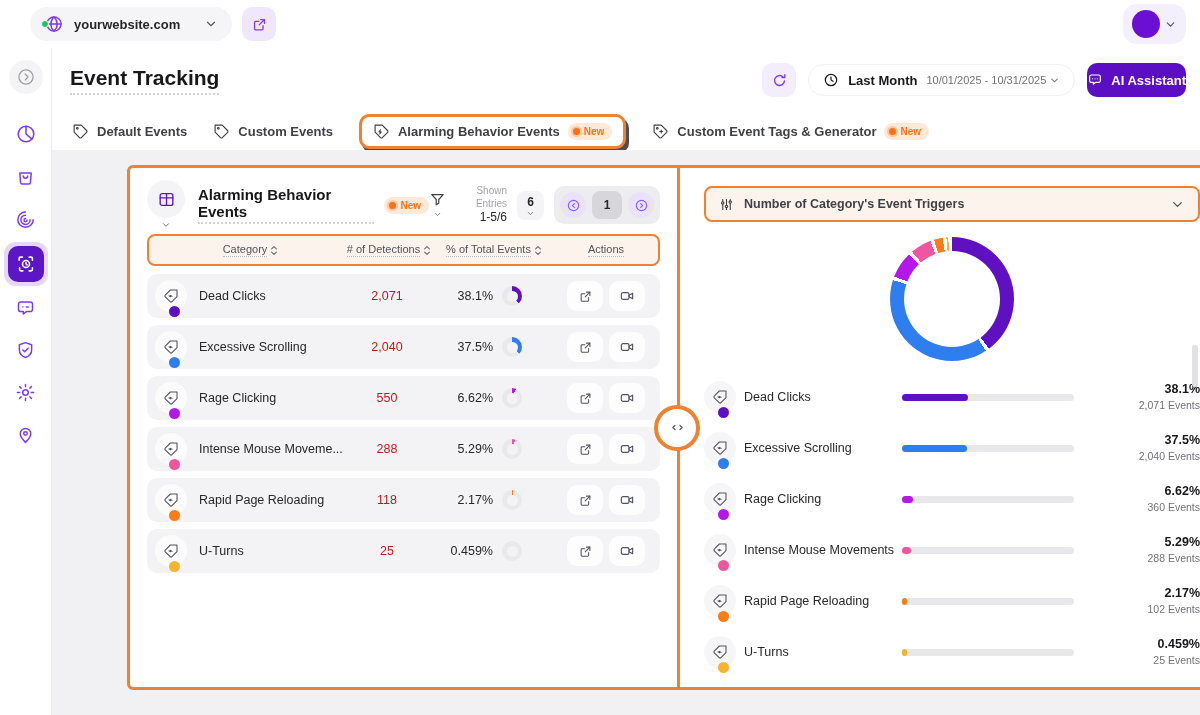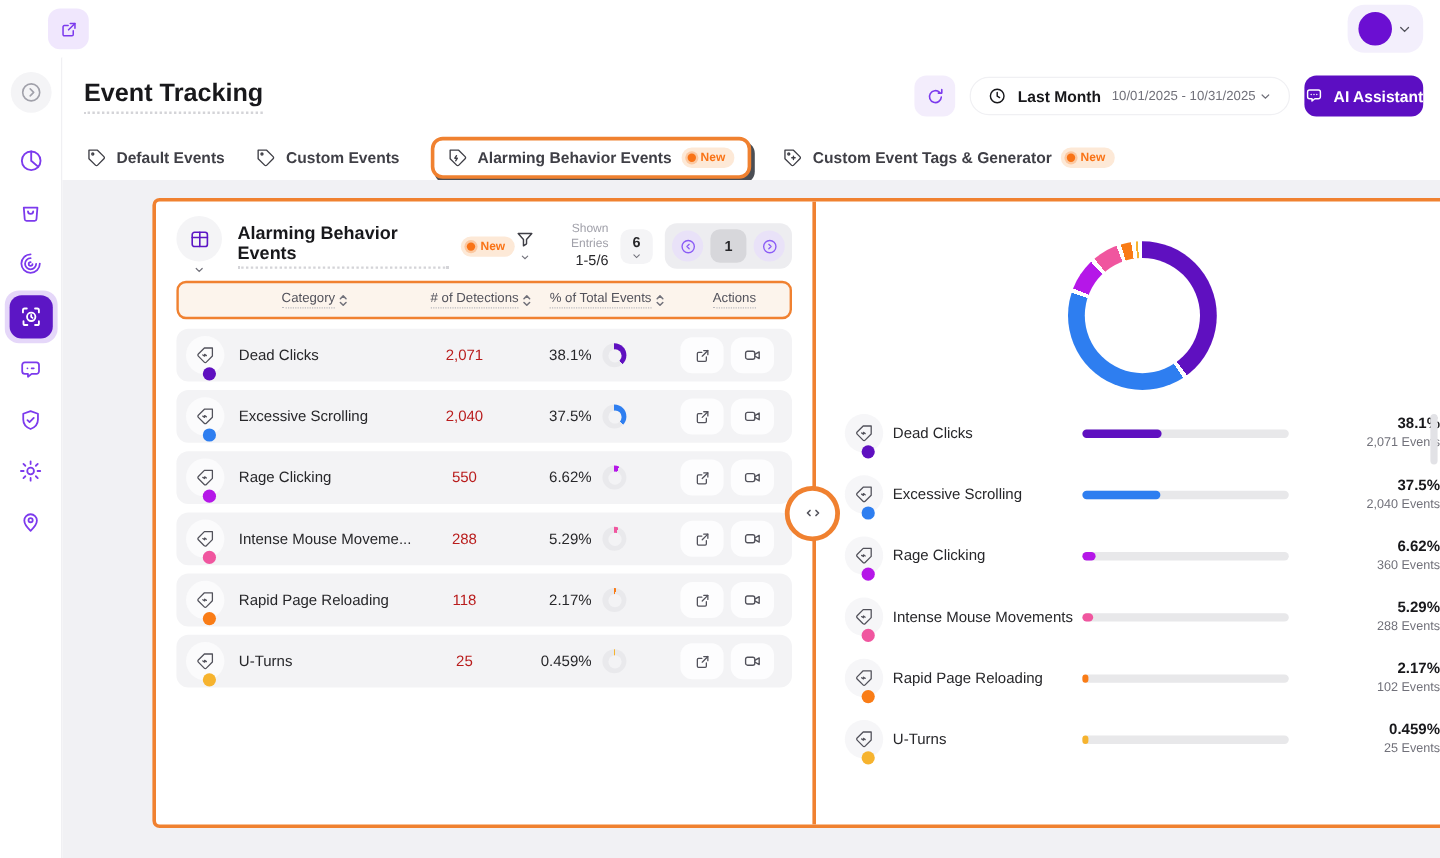--- a/index.html
+++ b/index.html
@@ -69,21 +69,21 @@
   .filter-wrap { color:#3f3f46; }
   .entries { text-align:right; line-height:1.25; }
   .entries-label { font-size:10px; color:#a1a1aa; }
   .entries-value { font-size:12px; color:#27272a; }
   .size-box { display:flex; flex-direction:column; align-items:center; background:#f4f4f6; border-radius:8px; padding:4px 9px 2px; cursor:pointer; }
   .size-num { font-size:12px; font-weight:700; color:#27272a; }
   .pager { display:flex; align-items:center; gap:6px; background:#ededf0; border-radius:10px; padding:5px 6px; }
   .pager-btn { width:26px; height:26px; border-radius:50%; background:#e9e2f8; color:#8b5cf6; display:grid; place-items:center; border:none; cursor:pointer; }
   .pager-page { width:30px; height:28px; border-radius:8px; background:#d7d7db; display:grid; place-items:center; font-size:12px; font-weight:600; color:#27272a; cursor:pointer; }
 
-  .thead { margin-top:6px; height:32px; border:2px solid #f08130; border-radius:8px; background:#fcf4ec; display:grid; grid-template-columns:187px 90px 120px 1fr; align-items:center; font-size:11px; color:#52525b; padding-left:20px; }
+  .thead { margin-top:6px; height:32px; border:2px solid #f08130; border-radius:8px; background:#fcf4ec; display:grid; grid-template-columns:187px 90px 120px 1fr; align-items:center; font-size:11px; color:#52525b; padding-left:8px; }
   .th { justify-self:center; display:flex; align-items:center; gap:3px; cursor:pointer; }
   .th-label { border-bottom:1px dotted #b8b8bd; padding-bottom:1px; }
   .sort-ic { color:#71717a; }
 
   .rows { margin-top:8px; display:flex; flex-direction:column; gap:7px; }
   .trow { height:44px; background:#f3f3f5; border-radius:10px; display:grid; grid-template-columns:44px 143px 90px 120px 1fr; align-items:center; padding-left:8px; }
   .cat-icon { position:relative; width:32px; height:32px; border-radius:50%; background:#fbfbfc; color:#52525b; display:grid; place-items:center; }
   .cat-dot { position:absolute; left:14px; bottom:-5px; width:11px; height:11px; border-radius:50%; }
   .row-name { font-size:12.5px; color:#27272a; white-space:nowrap; overflow:hidden; }
   .row-count { justify-self:center; font-size:12.5px; color:#b91c1c; }
@@ -108,20 +108,37 @@
   .cstats { text-align:right; line-height:1.35; }
   .cpct { font-size:12.5px; font-weight:700; color:#18181b; }
   .cevents { font-size:10.5px; color:#71717a; }
 </style>
 </head>
 <body>
 
 <div id="screen">
 
   <div class="topbar">
+    <div class="site-pill">
+      <span class="globe-wrap">
+        <svg width="20" height="20" viewBox="0 0 24 24" fill="none" stroke="currentColor" stroke-width="1.7" stroke-linecap="round">
+            <circle cx="12" cy="12" r="8.5"></circle>
+            <path d="M3.5 12h17"></path>
+            <path d="M12 3.5c2.5 2.3 3.8 5.2 3.8 8.5s-1.3 6.2-3.8 8.5"></path>
+            <path d="M12 3.5C9.5 5.8 8.2 8.7 8.2 12s1.3 6.2 3.8 8.5"></path>
+          </svg>
+        <span class="green-dot"></span>
+      </span>
+      <span class="site-label">yourwebsite.com</span>
+      <span class="chev">
+          <svg width="14" height="14" viewBox="0 0 24 24" fill="none" stroke="currentColor" stroke-width="2" stroke-linecap="round">
+            <path d="M6 9l6 6 6-6"></path>
+          </svg>
+        </span>
+    </div>
     <button class="ext-btn">
       <span>
           <svg width="17" height="17" viewBox="0 0 24 24" fill="none" stroke="currentColor" stroke-width="1.8" stroke-linecap="round" stroke-linejoin="round">
             <path d="M13.5 5H19v5.5"></path>
             <path d="M19 5l-7.5 7.5"></path>
             <path d="M17 13.5V18a1.5 1.5 0 0 1-1.5 1.5h-9A1.5 1.5 0 0 1 5 18V9a1.5 1.5 0 0 1 1.5-1.5H11"></path>
           </svg>
         </span>
     </button>
     <div class="avatar-wrap">
@@ -621,20 +638,36 @@
           <button class="expand-btn">
               <span>
                 <svg width="17" height="17" viewBox="0 0 24 24" fill="none" stroke="currentColor" stroke-width="1.9" stroke-linecap="round" stroke-linejoin="round">
                   <path d="M8.5 9L5.5 12l3 3"></path>
                   <path d="M15.5 9l3 3-3 3"></path>
                 </svg>
               </span>
             </button>
 
           <div class="panel-right">
+            <div class="rp-dropdown">
+              <span>
+                  <svg width="15" height="15" viewBox="0 0 24 24" fill="none" stroke="currentColor" stroke-width="1.8" stroke-linecap="round">
+                    <path d="M6 4v16M12 4v16M18 4v16"></path>
+                    <circle cx="6" cy="9.5" r="1.9" fill="#fcf4ec"></circle>
+                    <circle cx="12" cy="15" r="1.9" fill="#fcf4ec"></circle>
+                    <circle cx="18" cy="8" r="1.9" fill="#fcf4ec"></circle>
+                  </svg>
+                </span>
+              <span class="rp-title">Number of Category's Event Triggers</span>
+              <span class="chev">
+                  <svg width="15" height="15" viewBox="0 0 24 24" fill="none" stroke="currentColor" stroke-width="2" stroke-linecap="round">
+                    <path d="M6 9l6 6 6-6"></path>
+                  </svg>
+                </span>
+            </div>
             <div class="donut" id="donut" style="background: conic-gradient(rgb(95, 16, 192) 0deg, rgb(95, 16, 192) 143.289deg, rgb(255, 255, 255) 143.289deg, rgb(255, 255, 255) 146.789deg, rgb(46, 126, 240) 146.789deg, rgb(46, 126, 240) 287.821deg, rgb(255, 255, 255) 287.821deg, rgb(255, 255, 255) 291.321deg, rgb(181, 23, 232) 291.321deg, rgb(181, 23, 232) 316.218deg, rgb(255, 255, 255) 316.218deg, rgb(255, 255, 255) 319.718deg, rgb(240, 86, 159) 319.718deg, rgb(240, 86, 159) 339.613deg, rgb(255, 255, 255) 339.613deg, rgb(255, 255, 255) 343.113deg, rgb(249, 124, 22) 343.113deg, rgb(249, 124, 22) 351.274deg, rgb(255, 255, 255) 351.274deg, rgb(255, 255, 255) 354.774deg, rgb(246, 179, 46) 354.774deg, rgb(246, 179, 46) 356.5deg, rgb(255, 255, 255) 356.5deg, rgb(255, 255, 255) 360deg);"></div>
             <div class="chart-list" id="chart-list">
   <div class="citem">
     <span class="cat-icon">
       <svg width="16" height="16" viewBox="0 0 24 24" fill="none" stroke="currentColor" stroke-width="1.6" stroke-linecap="round" stroke-linejoin="round">
                       <path d="M20.6 13.2l-7.4 7.4a1.8 1.8 0 0 1-2.6 0L3 13V3h10l7.6 7.6a1.8 1.8 0 0 1 0 2.6z" transform="rotate(90 12 12)"></path>
                       <path d="M12.5 10.5l-1.5 2.2h2.2L11.7 15" transform="rotate(90 12 12)"></path>
                     </svg>
       <span class="cat-dot" style="background: rgb(95, 16, 192);"></span>
     </span>

